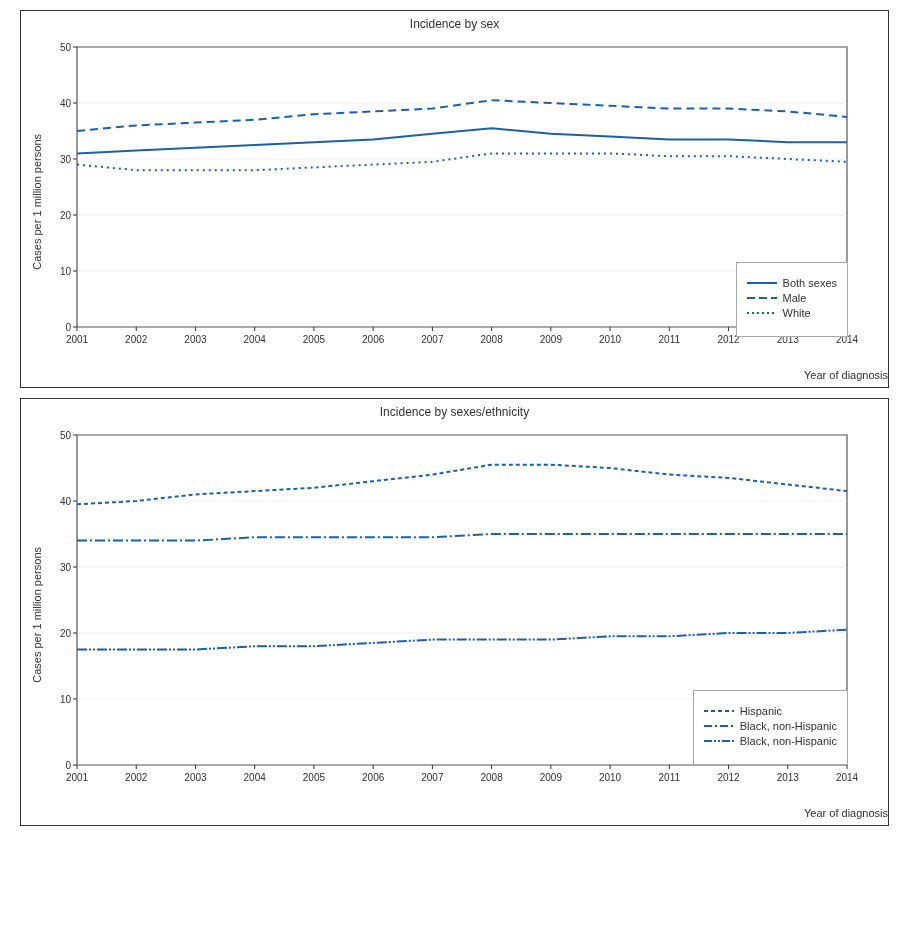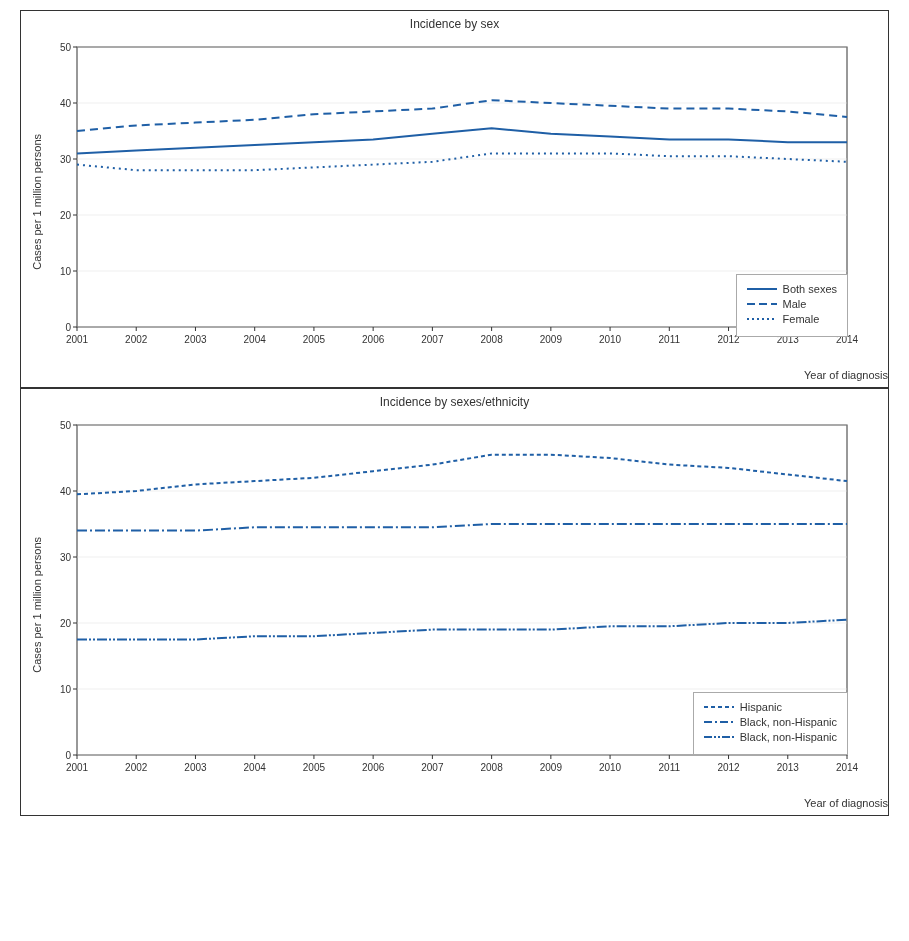--- a/index.html
+++ b/index.html
@@ -9,21 +9,21 @@
       font-size: 11px;
       color: #333;
       width: 909px;
       min-height: 941px;
     }
     .page-container {
       width: 909px;
       padding: 10px 20px;
       display: flex;
       flex-direction: column;
-      gap: 0;
+      gap: 10px;
     }
     .chart-wrapper {
       width: 100%;
       border: 1px solid #333;
       position: relative;
       background: #fff;
     }
     .chart-title {
       text-align: center;
       font-size: 12px;
@@ -57,21 +57,21 @@
       text-align: right;
       font-size: 11px;
       padding: 2px 0 6px 0;
       color: #333;
     }
     .legend {
       position: absolute;
       right: 30px;
       background: #fff;
       border: 1px solid #aaa;
-      padding: 8px 10px;
+      padding: 14px 10px;
       font-size: 11px;
     }
     .legend-item {
       display: flex;
       align-items: center;
       margin-bottom: 3px;
     }
     .legend-line {
       width: 30px;
       height: 12px;
@@ -163,21 +163,21 @@
                 </svg>
             </div>
             <span>Male</span>
           </div>
           <div class="legend-item">
             <div class="legend-line">
               <svg>
                   <line x1="0" y1="6" x2="30" y2="6" stroke="#1f5fa6" stroke-width="2" stroke-dasharray="2,3"></line>
                 </svg>
             </div>
-            <span>Female</span>
+            <span>White</span>
           </div>
         </div>
       </div>
     </div>
     <div class="x-axis-label">Year of diagnosis</div>
   </div>
 
   <div class="chart-wrapper">
     <div class="chart-title">Incidence by sexes/ethnicity</div>
     <div class="chart-area">

